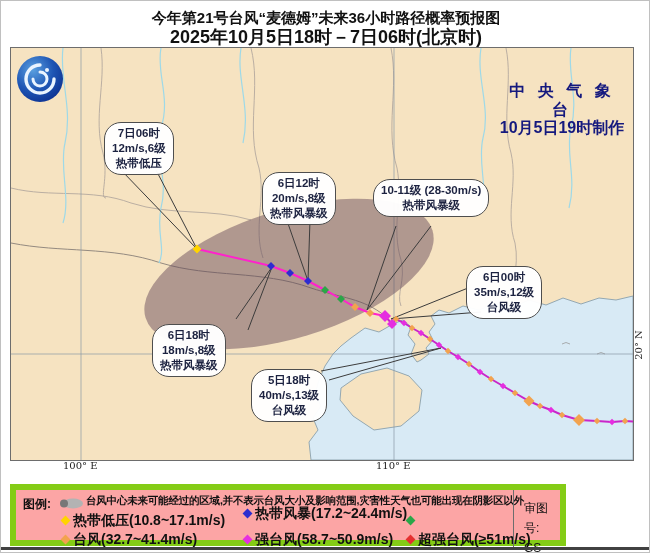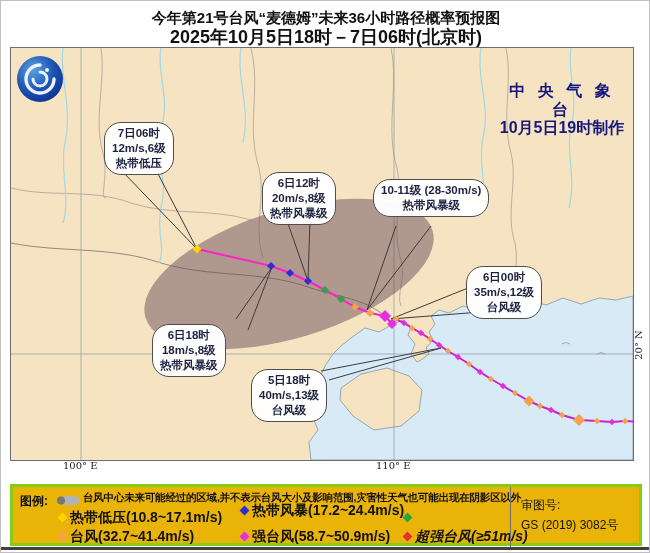--- a/index.html
+++ b/index.html
@@ -19,22 +19,22 @@
   .logo{position:absolute;left:14px;top:53px;z-index:5;}
   .callout{position:absolute;z-index:6;background:rgba(255,255,255,0.97);
            border:1.4px solid #4e4e4e;border-radius:17px;padding:3px 7px;
            text-align:center;color:#1c2240;font-weight:bold;font-size:11.5px;
            line-height:15px;white-space:nowrap;}
   .lon-label{position:absolute;top:459px;font-family:"DejaVu Serif",serif;
              font-size:10px;color:#222;}
   .lat-label{position:absolute;left:618px;top:338px;width:40px;height:12px;
              font-family:"DejaVu Serif",serif;font-size:10px;color:#222;
              text-align:center;transform:rotate(-90deg);transform-origin:20px 6px;}
-  .legend{position:absolute;left:9px;top:483px;width:632px;height:62px;
-          border:3px solid #84cc16;box-sizing:border-box;background:#eab308;}
+  .legend{position:absolute;left:9px;top:483px;width:556px;height:62px;
+          border:6px solid #84cc16;box-sizing:border-box;background:#fca5a5;}
   .legend-label{position:absolute;left:7px;top:6px;font-size:12px;font-weight:bold;color:#111;}
   .legend-note{position:absolute;left:70px;top:4px;font-size:10.5px;font-weight:bold;
                color:#111;white-space:nowrap;letter-spacing:-0.2px;}
   .legend-icon{position:absolute;left:42px;top:7px;}
   .legend-item{position:absolute;font-size:14px;font-weight:bold;color:#111;white-space:nowrap;}
   .legend-item .dm{display:inline-block;width:7px;height:7px;transform:rotate(45deg);
                    margin-right:4px;vertical-align:1px;}
   .legend-divider{position:absolute;left:497px;top:0;height:60px;border-left:1px solid #6d6d6d;}
   .license{position:absolute;left:508px;top:8px;font-size:12px;color:#111;line-height:20px;}
   .bottom-line{position:absolute;left:0;top:546px;width:650px;height:3px;background:#414141;}
@@ -210,21 +210,21 @@
       <ellipse cx="15" cy="6.5" rx="10" ry="5" fill="#b3b3b3"></ellipse>
       <circle cx="6" cy="6.5" r="4" fill="#777"></circle>
     </svg>
     <div class="legend-note">台风中心未来可能经过的区域,并不表示台风大小及影响范围,灾害性天气也可能出现在阴影区以外</div>
     <div id="legend-items">
         <div class="legend-item" style="left: 46px; top: 22px;"><span class="dm" style="background: rgb(255, 212, 0);"></span><span>热带低压(10.8~17.1m/s)</span></div>
         <div class="legend-item" style="left: 228px; top: 15px;"><span class="dm" style="background: rgb(45, 45, 208);"></span><span>热带风暴(17.2~24.4m/s)</span></div>
         <div class="legend-item" style="left: 391px; top: 22px;"><span class="dm" style="background: rgb(42, 166, 72);"></span></div>
         <div class="legend-item" style="left: 46px; top: 41px;"><span class="dm" style="background: rgb(242, 163, 79);"></span><span>台风(32.7~41.4m/s)</span></div>
         <div class="legend-item" style="left: 228px; top: 41px;"><span class="dm" style="background: rgb(229, 46, 224);"></span><span>强台风(58.7~50.9m/s)</span></div>
-        <div class="legend-item" style="left: 391px; top: 41px; font-style: italic;"><span class="dm" style="background: rgb(229, 48, 48);"></span><span>超强台风(≥51m/s)</span></div>
+        <div class="legend-item" style="left: 391px; top: 41px;"><span class="dm" style="background: rgb(229, 48, 48);"></span><span>超强台风(≥51m/s)</span></div>
       </div>
     <div class="legend-divider"></div>
     <div class="license">
       <div>审图号:</div>
       <div>GS (2019) 3082号</div>
     </div>
   </div>
 
   <div class="bottom-line"></div>
 </div>

